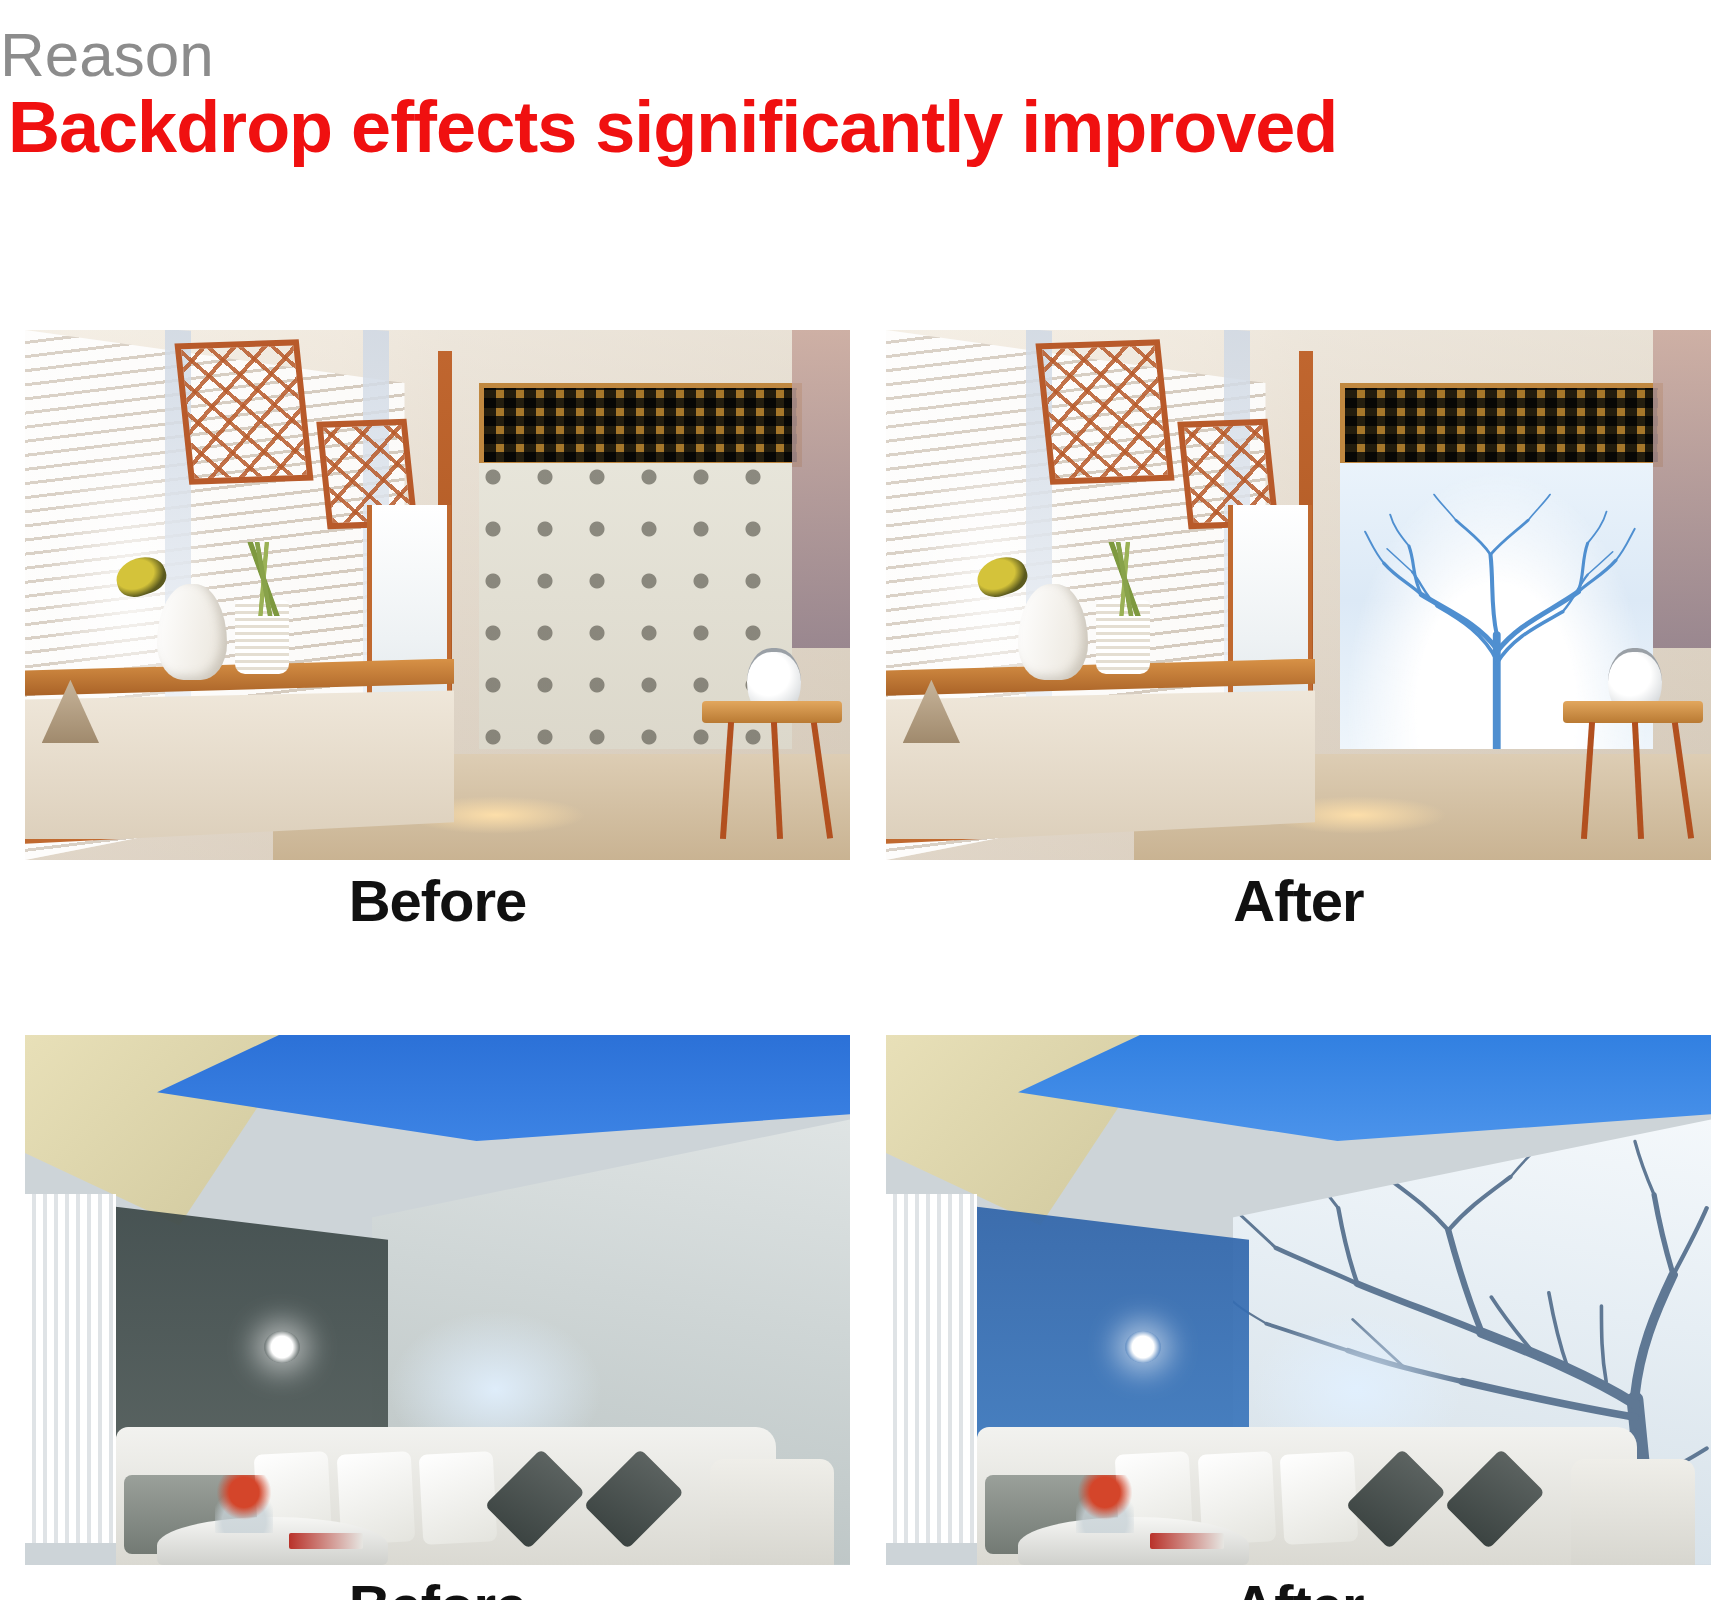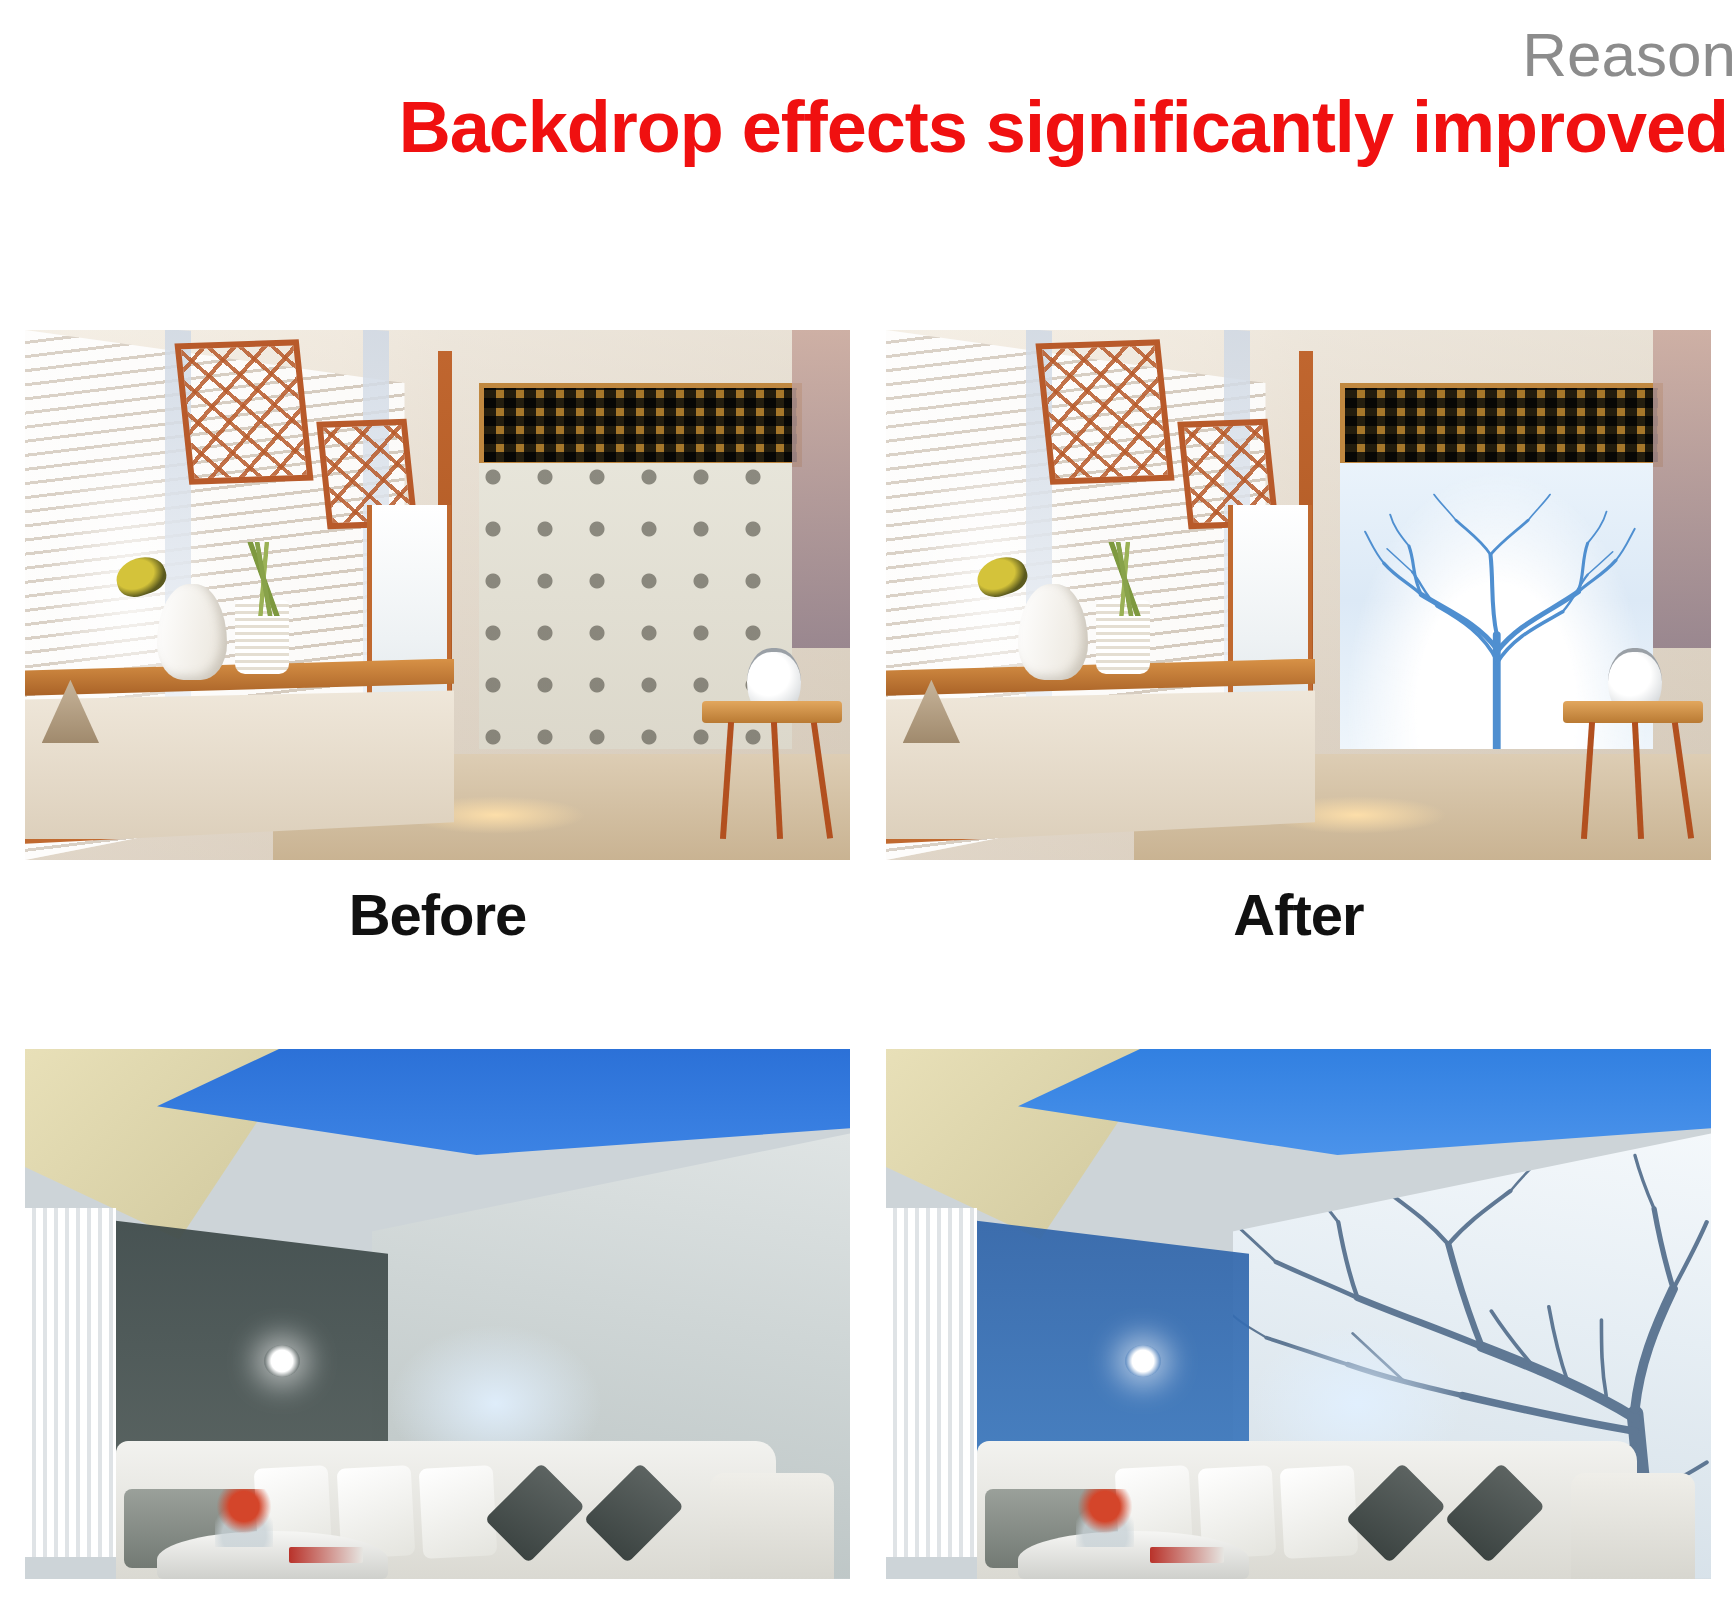--- a/index.html
+++ b/index.html
@@ -11,21 +11,21 @@
     width: 1736px;
     height: 1600px;
     font-family: "Liberation Sans", sans-serif;
     overflow: hidden;
     position: relative;
   }
 
   
   .header {
     width: 100%;
-    text-align: right;
+    text-align: left;
     padding-top: 26px;
     box-sizing: border-box;
   }
   .eyebrow {
     font-family: "Liberation Sans", sans-serif;
     font-size: 62px;
     font-weight: 400;
     color: #8c8c8c;
     line-height: 0.92;
     letter-spacing: 0px;
@@ -83,21 +83,21 @@
   }
   .row2 .photo { height: 530px; }
 
   .caption {
     text-align: center;
     font-family: "Liberation Sans", sans-serif;
     font-size: 58px;
     font-weight: bold;
     color: #111111;
     line-height: 1.15;
-    padding-top: 22px;
+    padding-top: 8px;
     letter-spacing: -1px;
   }
 
   
   .hall {
     position: absolute; inset: 0;
     background:
       linear-gradient(180deg, rgba(255,250,240,0.35), rgba(190,170,145,0.30)),
       linear-gradient(90deg,#efe9e0 0%, #e9e1d6 38%, #e3dbd0 52%, #dcd3c6 100%);
   }

